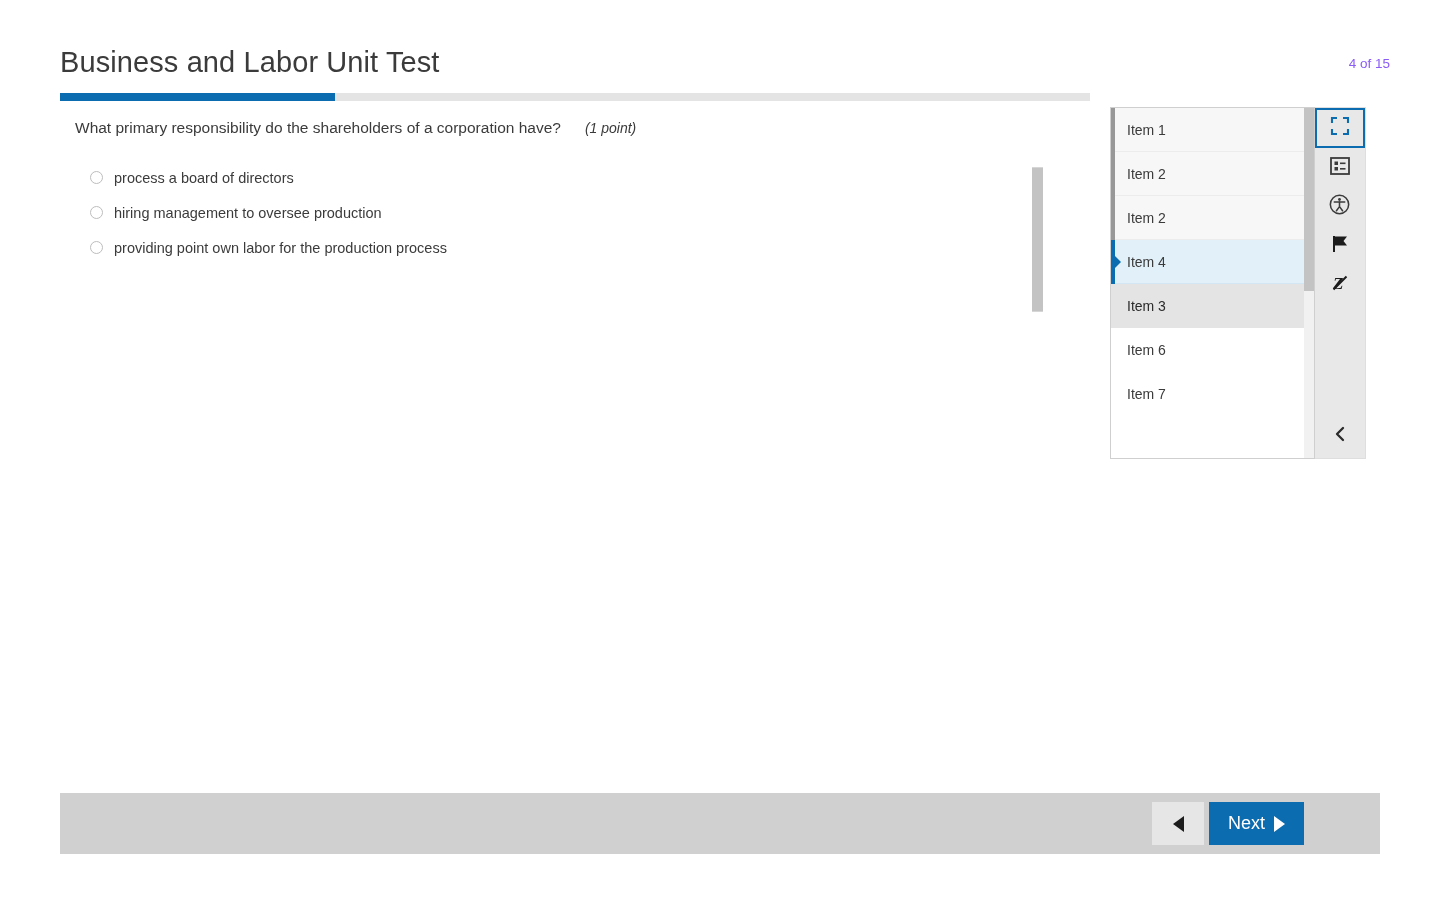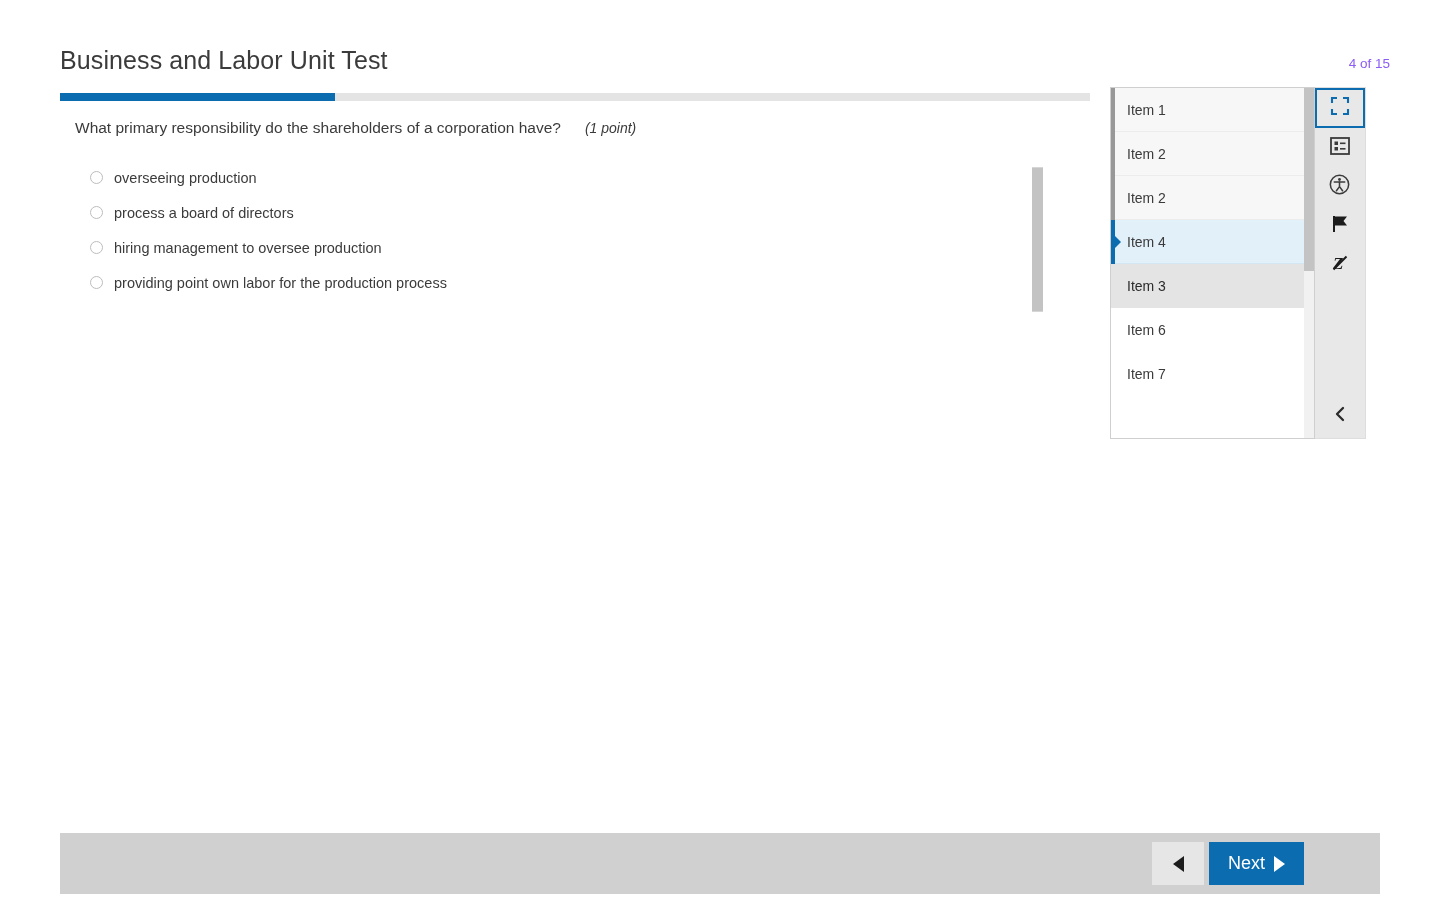--- a/index.html
+++ b/index.html
@@ -18,21 +18,21 @@
     width: 1440px;
     height: 900px;
     background: #ffffff;
   }
 
   
   .page-title {
     position: absolute;
     left: 60px;
     top: 46px;
-    font-size: 25px;
+    font-size: 29px;
     font-weight: 400;
     color: #3b3b3b;
     letter-spacing: 0.1px;
     white-space: nowrap;
   }
 
   .item-counter {
     position: absolute;
     right: 50px;
     top: 56px;
@@ -114,21 +114,21 @@
     height: 145px;
     background: #c3c3c3;
     border-top: 1px solid #d6d6d6;
     border-bottom: 1px solid #d6d6d6;
   }
 
   
   .nav-panel {
     position: absolute;
     left: 1110px;
-    top: 87px;
+    top: 107px;
     width: 256px;
     height: 352px;
     display: flex;
   }
 
   .nav-list-wrap {
     position: relative;
     width: 216px;
     height: 352px;
     border: 1px solid #cfcfcf;
@@ -232,21 +232,20 @@
   }
 
   
   .footer-bar {
     position: absolute;
     left: 60px;
     top: 793px;
     width: 1320px;
     height: 61px;
     background: #d0d0d0;
-    margin-top: 40px;
   }
   .prev-btn {
     position: absolute;
     right: 176px;
     top: 9px;
     width: 52px;
     height: 43px;
     background: #e6e6e6;
     display: flex;
     align-items: center;
@@ -289,24 +288,20 @@
 
   <div class="progress-track">
     <div class="progress-fill" id="progress-fill" style="width: 26.7%;"></div>
   </div>
 
   <div class="question-area">
     <div class="question-stem">
       <span>What primary responsibility do the shareholders of a corporation have?</span><span class="question-points">(1 point)</span>
     </div>
     <div class="choices" id="choices">
-        <div class="choice-row">
-          <span class="radio"></span>
-          <span class="choice-label">overseeing production</span>
-        </div>
         <div class="choice-row">
           <span class="radio"></span>
           <span class="choice-label">process a board of directors</span>
         </div>
         <div class="choice-row">
           <span class="radio"></span>
           <span class="choice-label">hiring management to oversee production</span>
         </div>
         <div class="choice-row">
           <span class="radio"></span>

